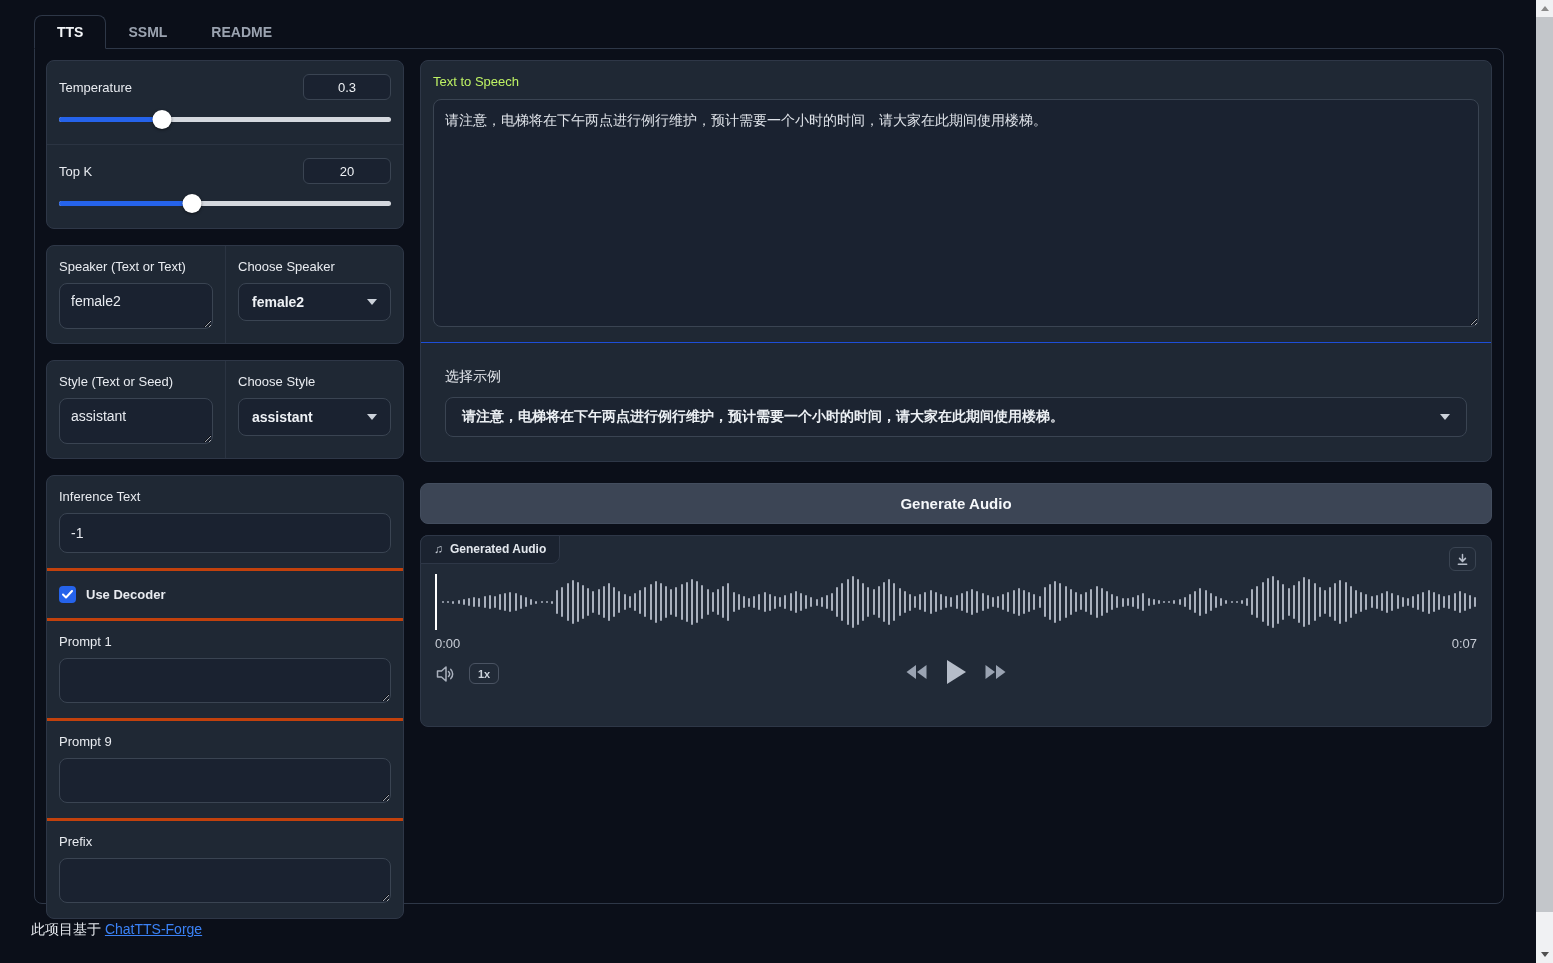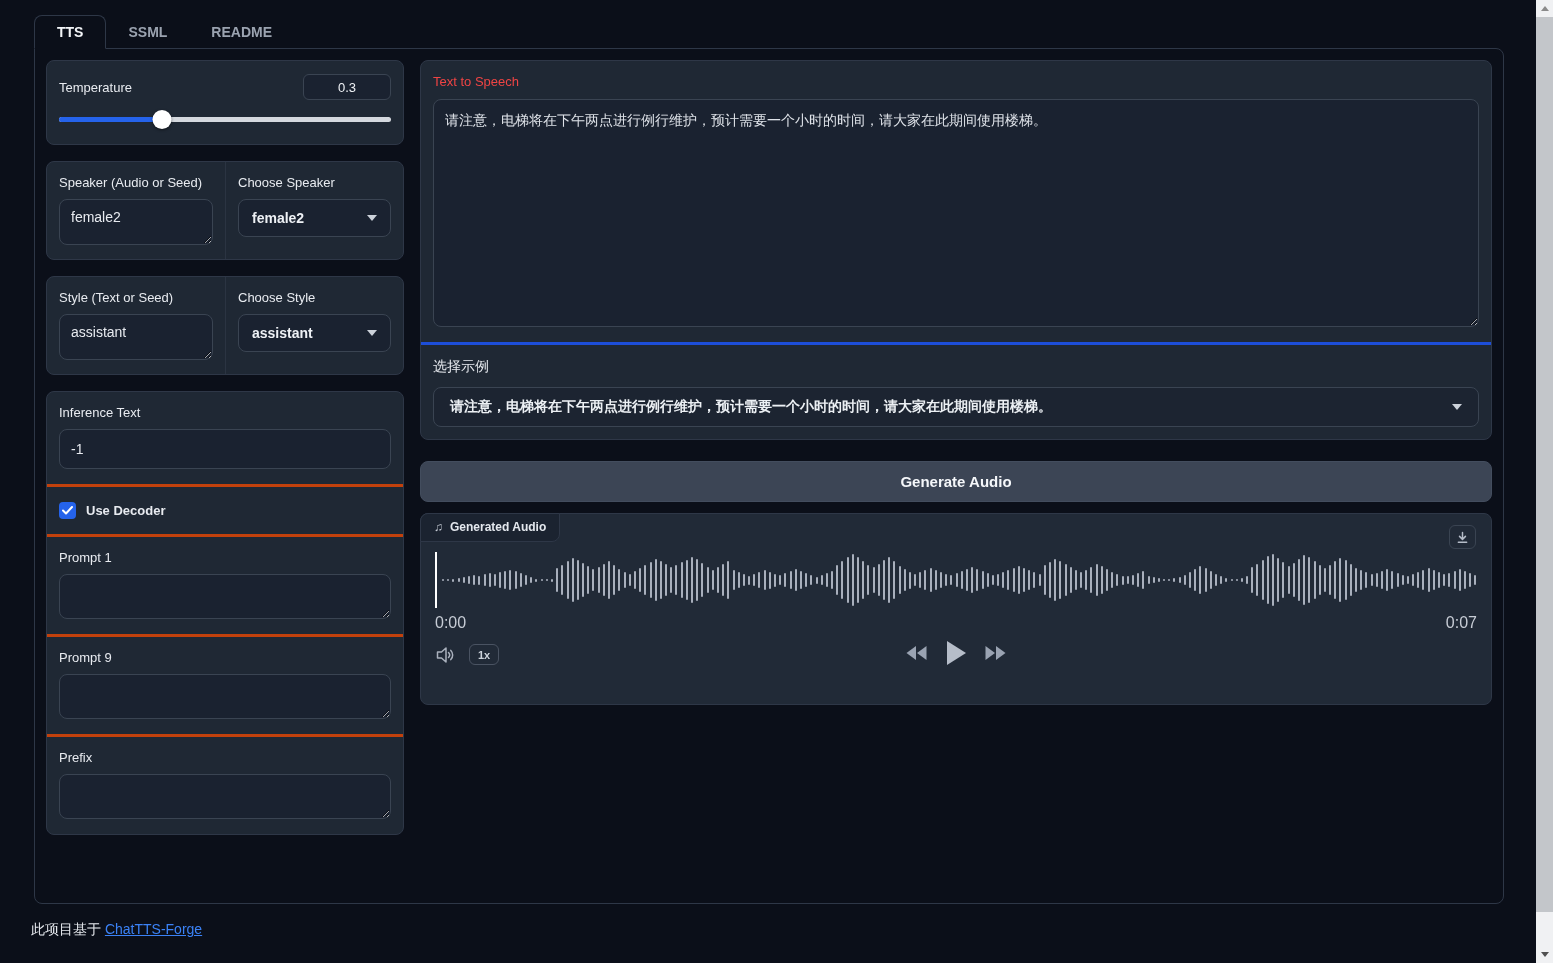--- a/index.html
+++ b/index.html
@@ -81,23 +81,23 @@
   input.seed { height:40px; }
   textarea.prompt { height:45px; }
   .check-row { display:flex; align-items:center; gap:10px; padding:15px 12px; }
   .checkbox {
     width:17px; height:17px; border-radius:4px; background:#2563eb;
     display:flex; align-items:center; justify-content:center; cursor:pointer; flex:none;
   }
   .check-label { font-size:13px; font-weight:600; color:#e8ebf0; }
 
   
-  .tts-label { font-size:13px; font-weight:500; color:#ef4444; padding:13px 12px 10px; display:block; }
+  .tts-label { font-size:13px; font-weight:500; color:#bef264; padding:13px 12px 10px; display:block; }
   textarea.tts { width:1046px; height:228px; margin:0 12px 15px; color:#dfe3e9; line-height:1.6; }
-  .example-sec { border-top:3px solid #1d4ed8; padding:12px; }
+  .example-sec { border-top:1px solid #1d4ed8; padding:24px; }
   .example-label { font-size:14px; font-weight:500; color:#e8ebf0; }
   .example-dd {
     margin-top:11px; height:40px; background:#1c2431; border:1px solid #3a4452; border-radius:8px;
     display:flex; align-items:center; justify-content:space-between; padding:0 16px; cursor:pointer;
   }
   .example-dd .dtext { font-size:14px; font-weight:600; color:#ecEFf4; color:#ecf0f4; }
 
   .generate-btn {
     margin-top:21px; height:41px; width:100%；
     width:100%; background:#3c4555; border:1px solid #434d5e; border-radius:8px;
@@ -117,21 +117,21 @@
   .audio-tab .atitle { font-size:12px; font-weight:600; color:#e4e8ee; }
   .dl-btn {
     position:absolute; top:11px; right:15px; width:27px; height:24px;
     border:1px solid #3a4452; border-radius:6px; background:transparent;
     display:flex; align-items:center; justify-content:center; cursor:pointer;
   }
   .wave-wrap { position:relative; margin:7px 14px 0; height:62px; }
   .cursor-line { position:absolute; left:0; top:3px; width:2px; height:56px; background:#ffffff; }
   .bars { position:absolute; left:7px; right:0; top:0; height:62px; display:flex; align-items:center; justify-content:space-between; cursor:pointer; }
   .bars span { width:2px; border-radius:1px; background:#a8afbc; flex:none; }
-  .time-row { display:flex; justify-content:space-between; margin:3px 14px 0; font-size:16px; color:#c7ccd5; }
+  .time-row { display:flex; justify-content:space-between; margin:3px 14px 0; font-size:13px; color:#c7ccd5; }
   .ctrl-row { position:relative; height:36px; margin:8px 14px 0; }
   .ctrl-left { position:absolute; left:0; top:4px; display:flex; align-items:center; gap:13px; }
   .speed-btn {
     min-width:30px; height:21px; border:1px solid #4a5362; border-radius:6px; background:transparent;
     color:#cdd3db; font-size:11px; font-weight:600; font-family:"Liberation Sans",sans-serif;
     cursor:pointer; padding:0 6px;
   }
   .ctrl-center { position:absolute; left:0; right:0; top:0; display:flex; align-items:center; justify-content:center; gap:17px; }
   .icon-btn { background:none; border:none; padding:0; cursor:pointer; display:flex; align-items:center; }
 
@@ -167,25 +167,36 @@
           <div class="srow-head">
             <span class="slabel">Temperature</span>
             <input class="sval" value="0.3" style="">
           </div>
           <div class="slider">
             <div class="track"></div>
               <div class="fill" style="width: 31%;"></div>
               <div class="handle" style="left: 31%;"></div>
           </div>
         </div>
+        <div class="srow">
+          <div class="srow-head">
+            <span class="slabel">Top K</span>
+            <input class="sval" value="20" style="">
+          </div>
+          <div class="slider">
+            <div class="track"></div>
+              <div class="fill" style="width: 40%;"></div>
+              <div class="handle" style="left: 40%;"></div>
+          </div>
+        </div>
       </div>
 
       <div class="panel duo">
         <div class="duo-half duo-left">
-          <span class="field-label">Speaker (Audio or Seed)</span>
+          <span class="field-label">Speaker (Text or Text)</span>
           <textarea class="box small" style="">female2</textarea>
         </div>
         <div class="duo-half duo-right">
           <span class="field-label">Choose Speaker</span>
           <div class="dropdown">
             <span class="dtext">female2</span>
             <span class="caret"></span>
           </div>
         </div>
       </div>

